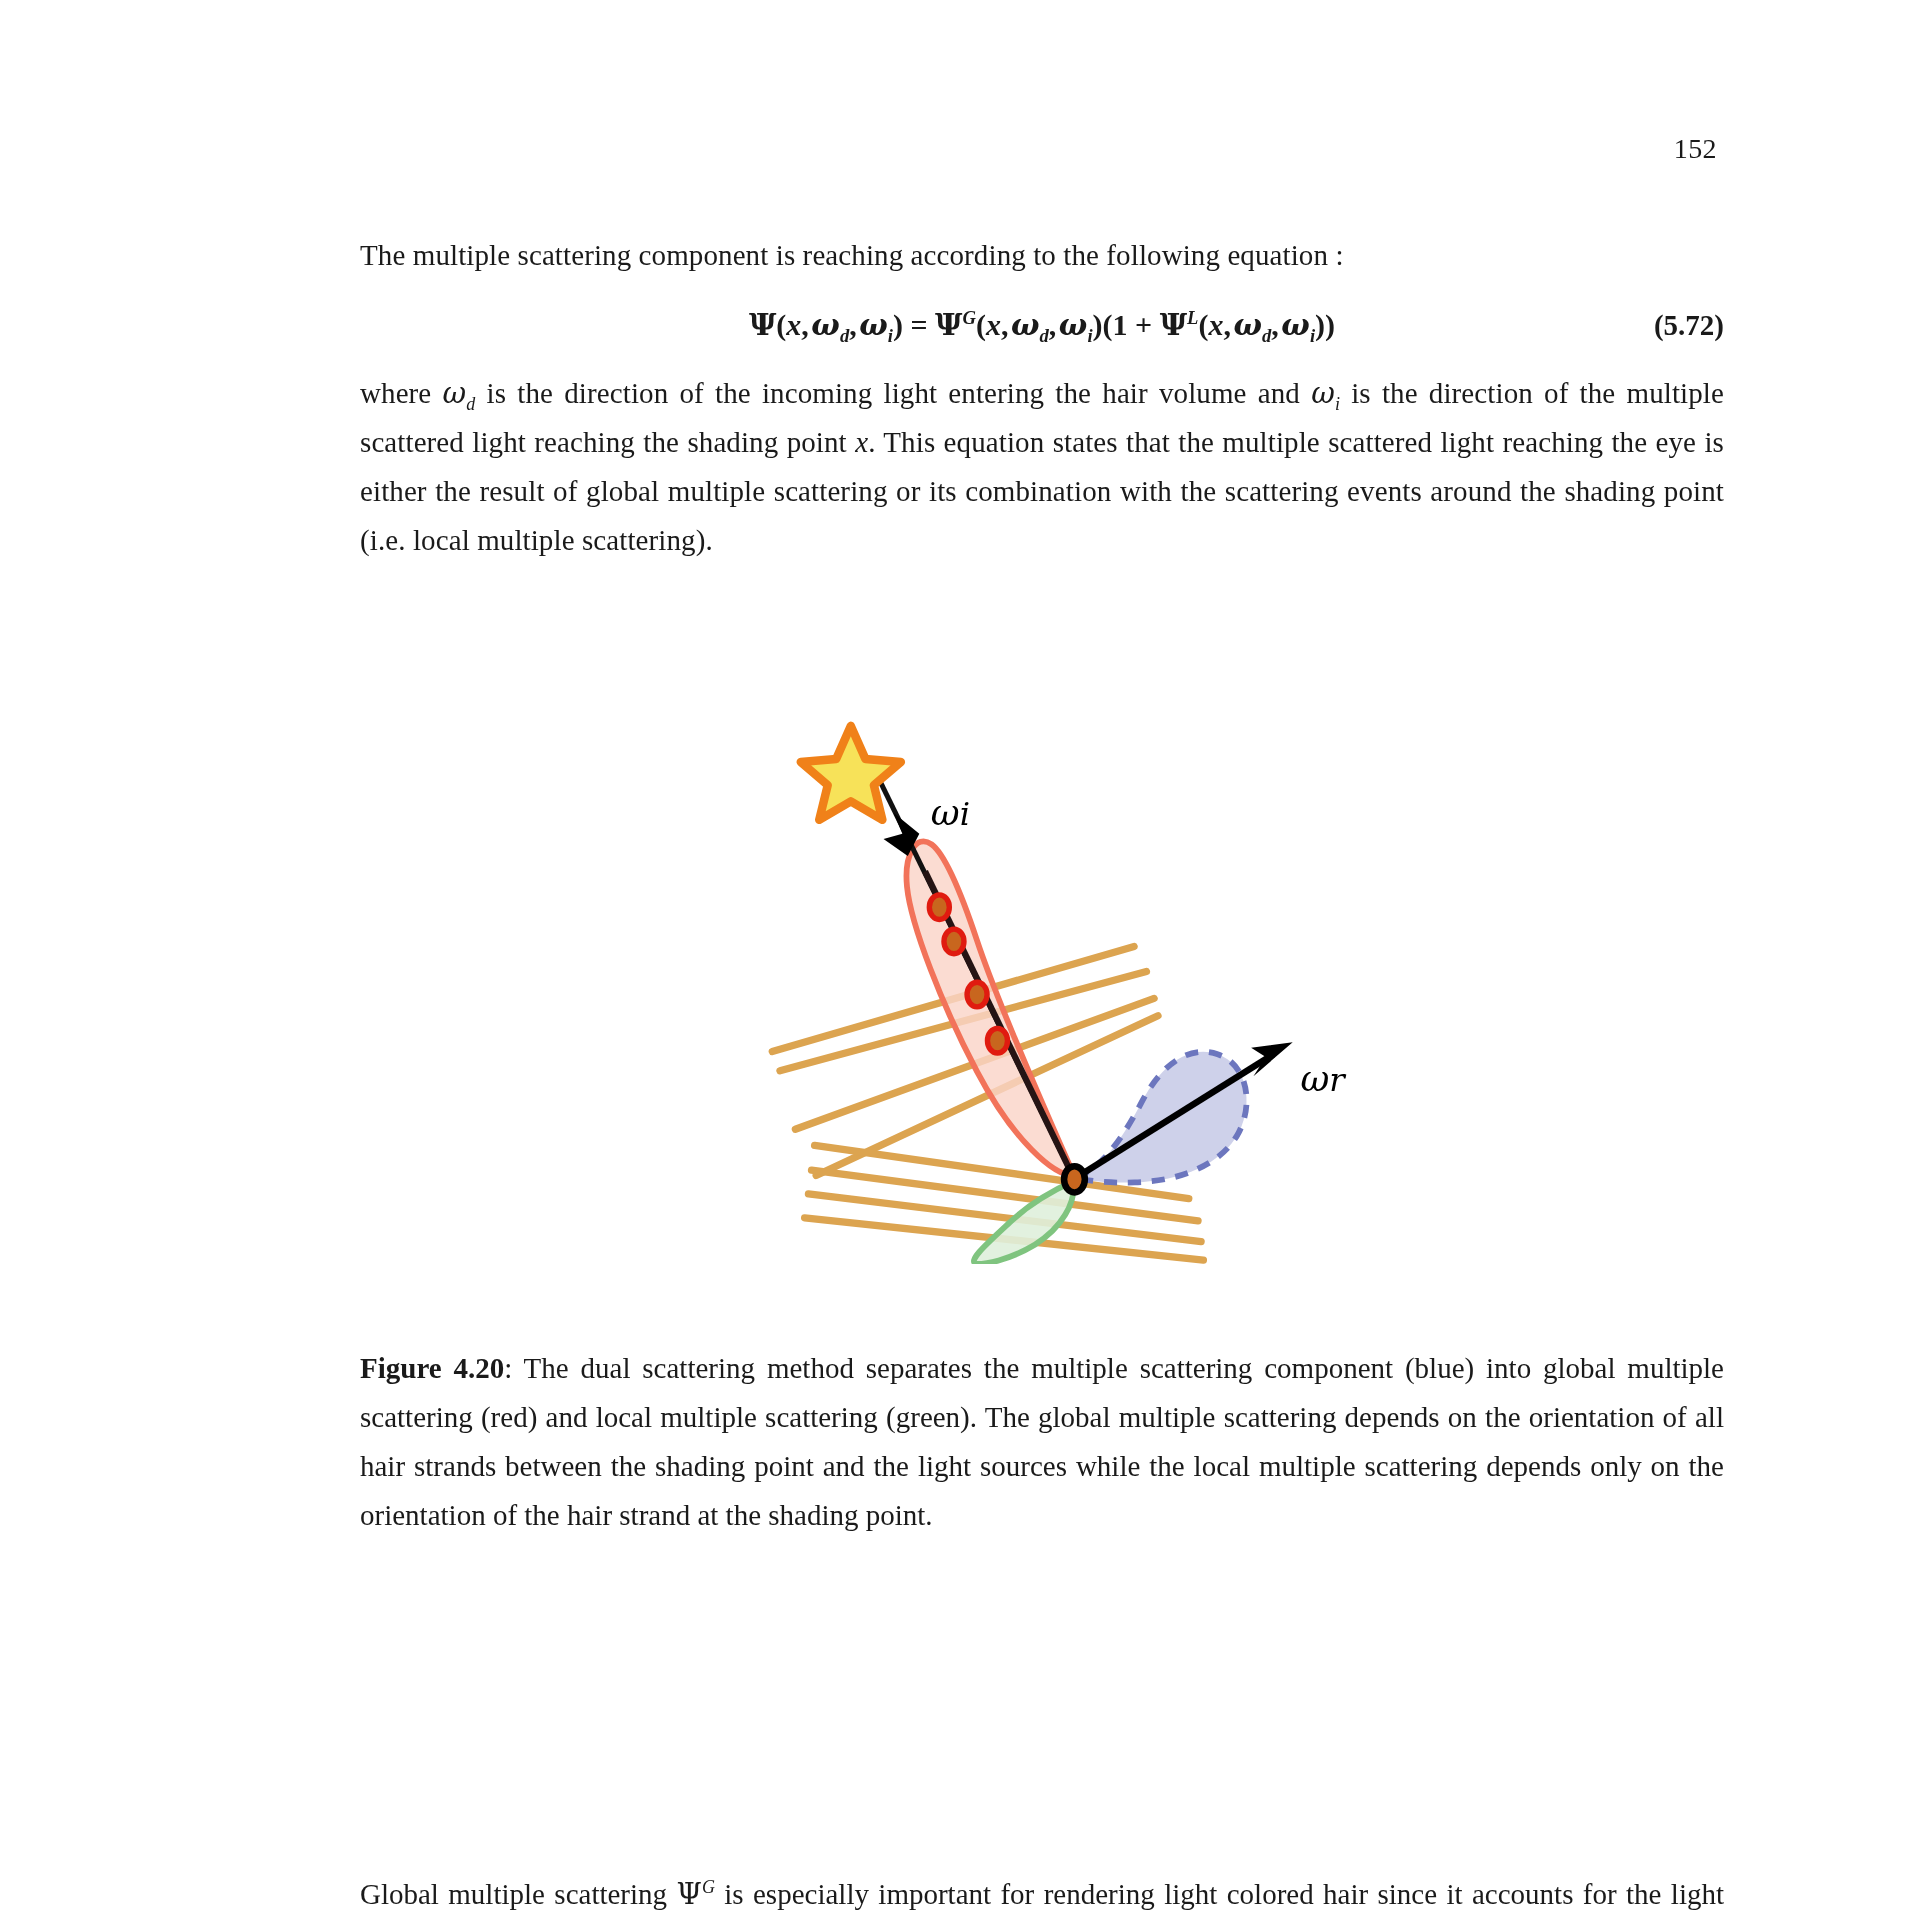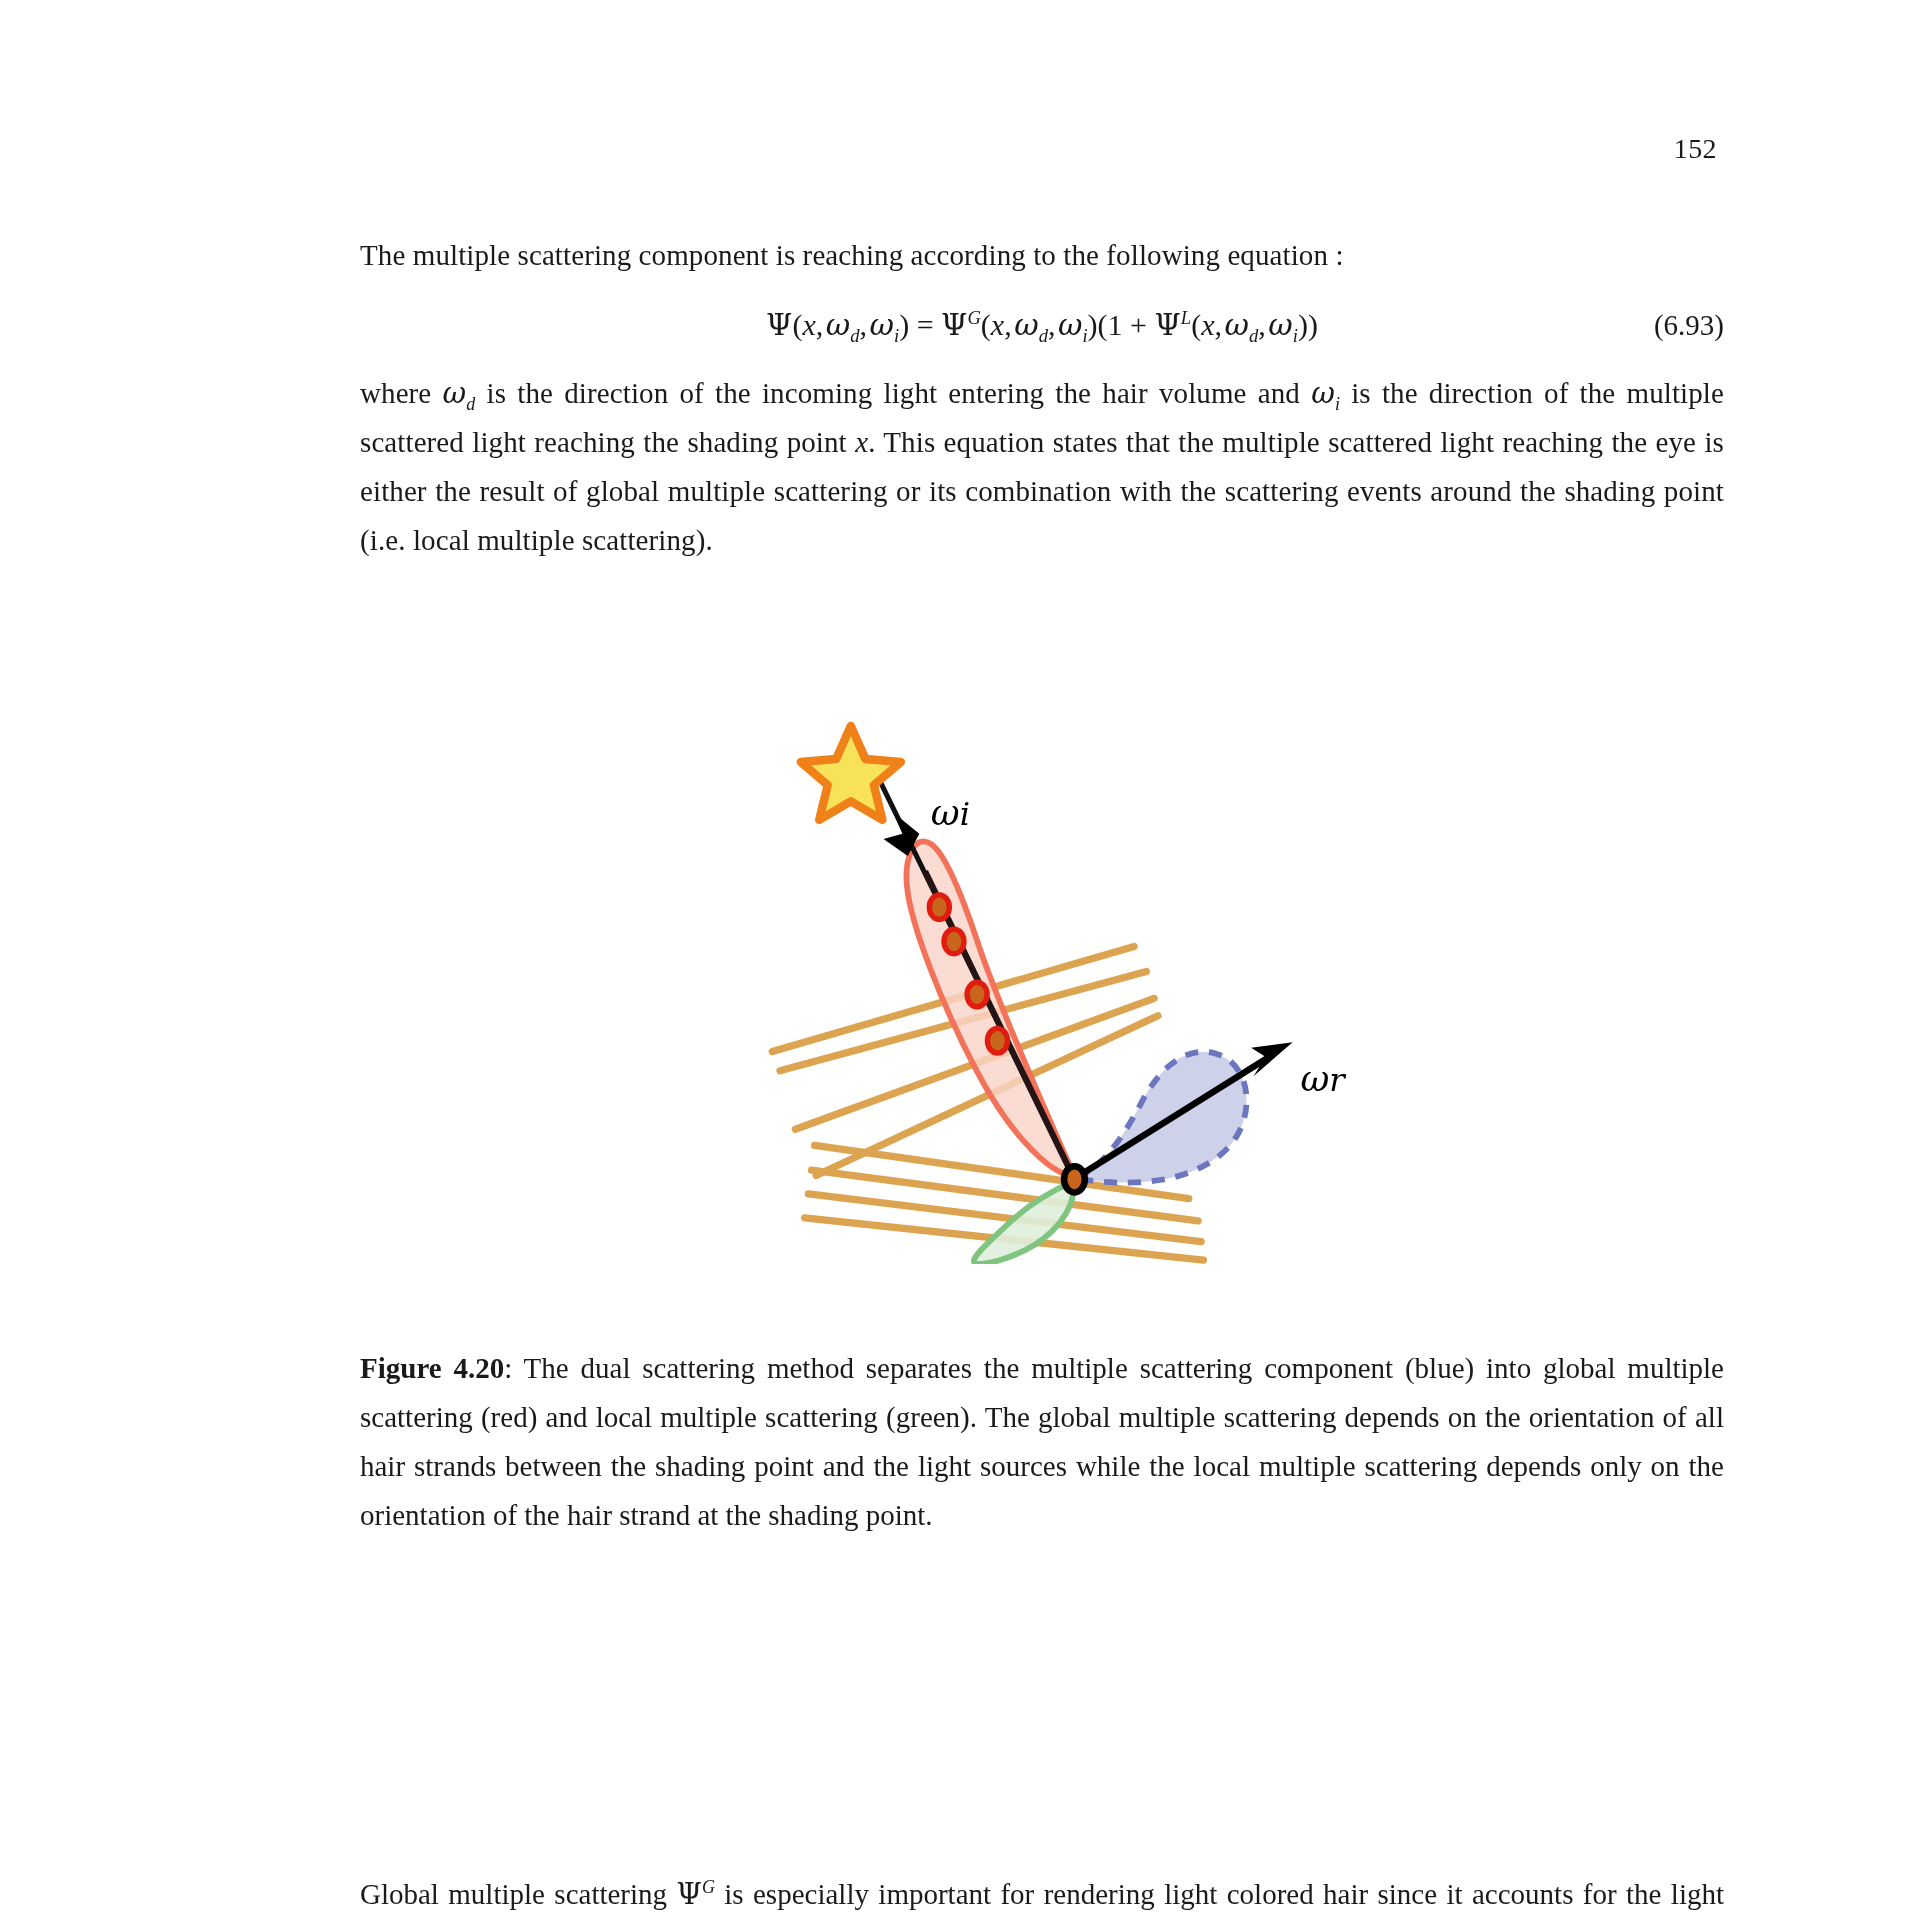--- a/index.html
+++ b/index.html
@@ -41,20 +41,21 @@
     font-size: 29px;
     line-height: 49px;
     text-align: justify;
     text-align-last: left;
     letter-spacing: 0.1px;
   }
   .eq-wrap {
     position: relative;
     margin: 20px 0 18.5px 0;
     height: 50px;
+    font-weight: bold;
   }
   .eq-body {
     position: absolute;
     left: 0; right: 0;
     text-align: center;
     font-size: 30px;
     line-height: 50px;
     white-space: nowrap;
   }
   .eq-num {
@@ -125,21 +126,21 @@
 <div class="page">
 
   <div class="folio">152</div>
 
   <div class="col">
 
     <p class="body">The multiple scattering component is reaching according to the following equation :</p>
 
     <div class="eq-wrap">
       <div class="eq-body"><span class="gk">Ψ</span>(<span class="mi">x</span>, <span class="gki">ω</span><sub class="sm">d</sub>, <span class="gki">ω</span><sub class="sm">i</sub>) = <span class="gk">Ψ</span><sup class="sm">G</sup>(<span class="mi">x</span>, <span class="gki">ω</span><sub class="sm">d</sub>, <span class="gki">ω</span><sub class="sm">i</sub>)(1 + <span class="gk">Ψ</span><sup class="sm">L</sup>(<span class="mi">x</span>, <span class="gki">ω</span><sub class="sm">d</sub>, <span class="gki">ω</span><sub class="sm">i</sub>))</div>
-      <div class="eq-num">(6.93)</div>
+      <div class="eq-num">(5.72)</div>
     </div>
 
     <p class="body"><span>where </span><span class="gki">ω</span><sub class="sm">d</sub><span> is the direction of the incoming light entering the hair volume and </span><span class="gki">ω</span><sub class="sm">i</sub><span> is the direction of the multiple scattered light reaching the shading point </span><span class="mi">x</span><span>. This equation states that the multiple scattered light reaching the eye is either the result of global multiple scattering or its combination with the scattering events around the shading point (i.e. local multiple scattering).</span></p>
 
   </div>
 
   <div class="figure-block">
     <svg class="figure-svg" width="655" height="562" viewBox="0 0 1700 1460">
 
       <g stroke="#DCA450" stroke-width="19" stroke-linecap="round" fill="none">

